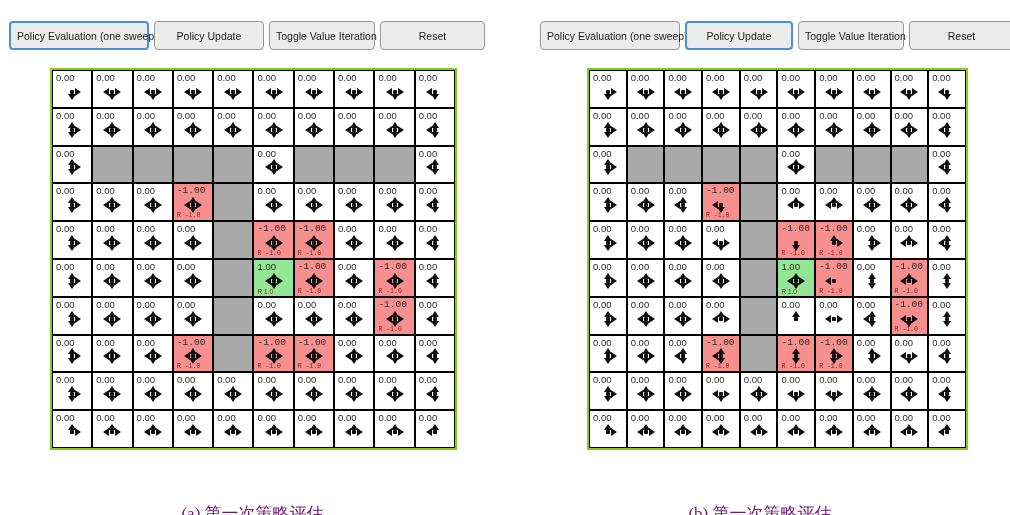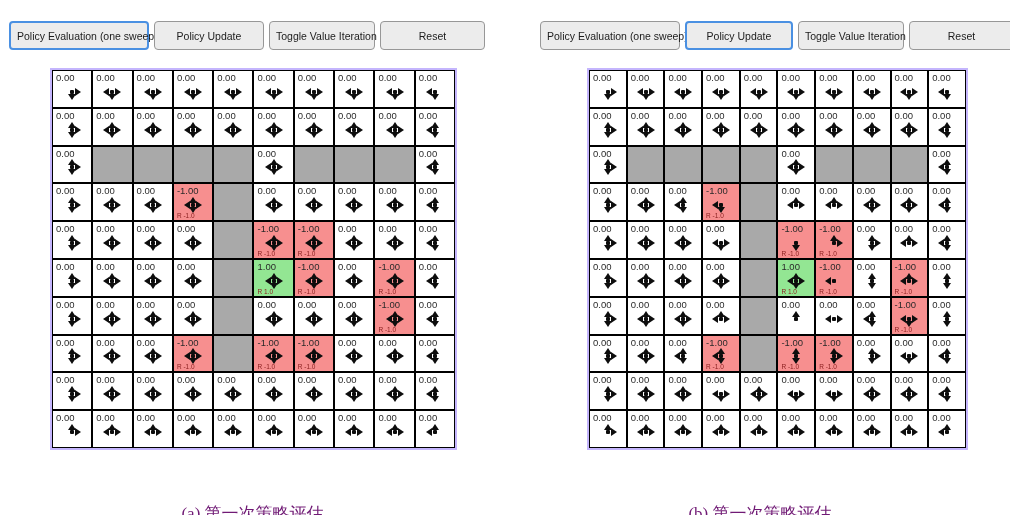--- a/index.html
+++ b/index.html
@@ -7,26 +7,26 @@
   .panel{position:absolute;top:0;height:515px;}
   #panel-0{left:0;width:505px;}
   #panel-1{left:530px;width:480px;}
   .toolbar{position:absolute;top:21px;display:flex;gap:5px;}
   #panel-0 .toolbar{left:9px;}
   #panel-1 .toolbar{left:10px;}
   .btn{height:29px;background:#ececec;border:1px solid #979797;border-radius:4px;
        font-family:"Liberation Sans",sans-serif;font-size:10.5px;color:#1c1c1c;
        white-space:nowrap;padding:0 6px;cursor:pointer;}
   .btn.active{border:2px solid var(--active-border,#4a90e2);}
-  .grid{position:absolute;top:68px;display:grid;border:2px solid #c4b5fd;background:#fff;}
+  .grid{position:absolute;top:68px;display:grid;border:2px solid #84cc16;background:#fff;}
   #panel-0 .grid{left:50px;grid-template-columns:repeat(10,40.3px);grid-template-rows:repeat(10,37.8px);}
   #panel-1 .grid{left:57px;grid-template-columns:repeat(10,37.7px);grid-template-rows:repeat(10,37.8px);}
   .cell{position:relative;border:1px solid #000;background:#fff;box-sizing:border-box;}
   .cell.wall{background:var(--wall,#a9a9a9);}
-  .cell.red{background:var(--neg,#f78f8f);}
+  .cell.red{background:var(--neg,#f78f8f);font-family:Liberation Mono, monospace;}
   .cell.green{background:var(--pos,#93e693);text-decoration:underline;}
   .val{position:absolute;top:1px;left:3px;font-size:9.5px;color:#2a2a2a;letter-spacing:0;}
   .rlab{position:absolute;bottom:1px;left:3px;font-size:6.5px;color:var(--rtext,#8b2020);}
   .arrows{position:absolute;left:50%;top:58%;width:18px;height:16px;transform:translate(-50%,-50%);}
   .ar{position:absolute;width:0;height:0;}
   .ar.dot{width:4px;height:4px;background:#0d0d0d;left:7px;top:6px;border-radius:1px;}
   .ar.u{left:5px;top:0;border-left:4px solid transparent;border-right:4px solid transparent;border-bottom:6px solid #0d0d0d;}
   .ar.d{left:5px;bottom:0;border-left:4px solid transparent;border-right:4px solid transparent;border-top:6px solid #0d0d0d;}
   .ar.l{left:0;top:4px;border-top:4px solid transparent;border-bottom:4px solid transparent;border-right:6px solid #0d0d0d;}
   .ar.r{right:0;top:4px;border-top:4px solid transparent;border-bottom:4px solid transparent;border-left:6px solid #0d0d0d;}

